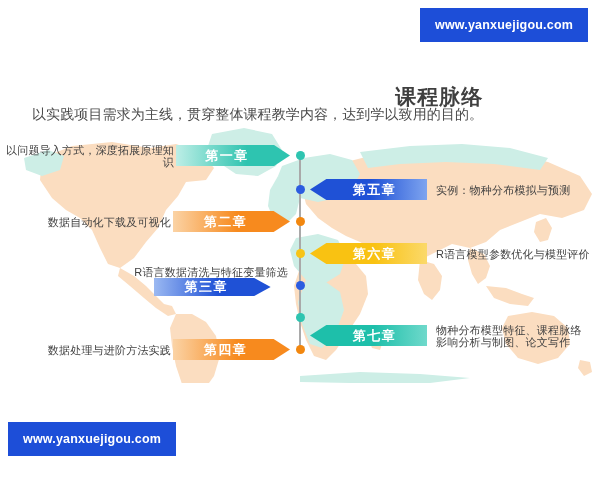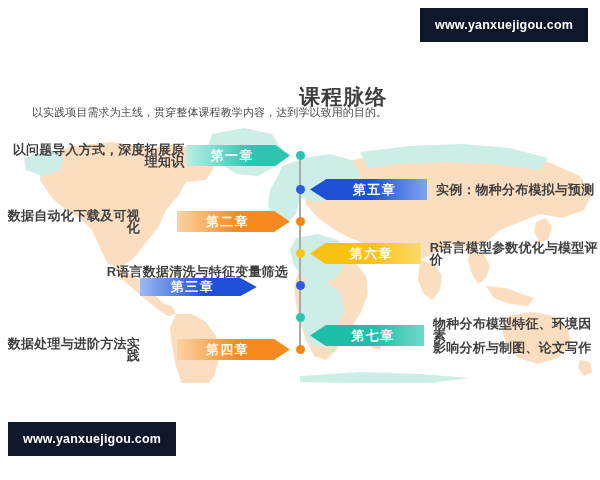--- a/index.html
+++ b/index.html
@@ -11,21 +11,21 @@
     width: 600px;
     height: 480px;
     position: relative;
     overflow: hidden;
     font-family: "Liberation Sans", "DejaVu Sans", sans-serif;
   }
 
   
   .wm {
     position: absolute;
-    background: #0f172a;
+    background: #1d4ed8;
     color: #ffffff;
     font-size: 12.5px;
     font-weight: bold;
     letter-spacing: 0.2px;
     display: flex;
     align-items: center;
     justify-content: center;
   }
   .wm-top {
     right: 12px;
@@ -50,21 +50,21 @@
     flex-direction: column;
   }
   .header-title {
     font-size: 21px;
     font-weight: bold;
     color: #3f3f3f;
     letter-spacing: 1px;
     line-height: 1;
   }
   .header-sub {
-    font-size: 11px;
+    font-size: 14px;
     color: #4a4a4a;
     margin-left: 7px;
     margin-bottom: 1px;
     letter-spacing: 0.1px;
     line-height: 1;
   }
 
   
   .map-layer {
     position: absolute;
@@ -111,22 +111,22 @@
   }
   .row-left {
     right: 310px;
     justify-content: flex-end;
   }
   .row-right {
     left: 310px;
     justify-content: flex-start;
   }
   .row-label {
-    font-size: 13px;
-    font-weight: bold;
+    font-size: 11px;
+    font-weight: normal;
     color: #3f3f3f;
     white-space: pre-line;
     letter-spacing: 0.2px;
     line-height: 12px;
   }
   .row-left .row-label { margin-right: 2px; text-align: right; }
   .row-right .row-label { margin-left: 9px; text-align: left; }
 
   .arrow {
     position: relative;
@@ -145,21 +145,21 @@
     padding-right: 12px;
   }
   .arrow-l {
     clip-path: polygon(14% 0, 100% 0, 100% 100%, 14% 100%, 0 50%);
     padding-left: 12px;
   }
   .arrow span { position: relative; z-index: 2; }
 
   
   .g-teal-r   { background: linear-gradient(90deg, #bdeee6 0%, #2ec4b0 62%); }
-  .g-orange-r { background: linear-gradient(90deg, #fbd3a5 0%, #f78a1e 55%); margin-left: 35px; }
+  .g-orange-r { background: linear-gradient(90deg, #fbd3a5 0%, #f78a1e 55%); }
   .g-blue-r   { background: linear-gradient(90deg, #9bb9f2 0%, #1f51d6 55%); }
   .g-blue-l   { background: linear-gradient(270deg, #7ea4ef 0%, #1f51d6 48%); }
   .g-gold-l   { background: linear-gradient(270deg, #fbd96a 0%, #f9c212 45%); }
   .g-teal-l   { background: linear-gradient(270deg, #6fd9cb 0%, #1ebfaa 45%); }
 </style>
 </head>
 <body>
 
 <div class="map-layer">
   <svg viewBox="0 0 600 265" preserveAspectRatio="none" aria-hidden="true">
@@ -272,21 +272,21 @@
     <div class="row-label">R语言数据清洗与特征变量筛选</div>
     <div class="arrow arrow-r g-blue-r">
       <span>第三章</span>
     </div>
   </div>
 
   <div class="row row-right" style="top:325px;">
     <div class="arrow arrow-l g-teal-l">
       <span>第七章</span>
     </div>
-    <div class="row-label">物种分布模型特征、环境因素
+    <div class="row-label">物种分布模型特征、课程脉络
 影响分析与制图、论文写作</div>
   </div>
 
   <div class="row row-left" style="top:339px;">
     <div class="row-label">数据处理与进阶方法实践</div>
     <div class="arrow arrow-r g-orange-r">
       <span>第四章</span>
     </div>
   </div>
 

